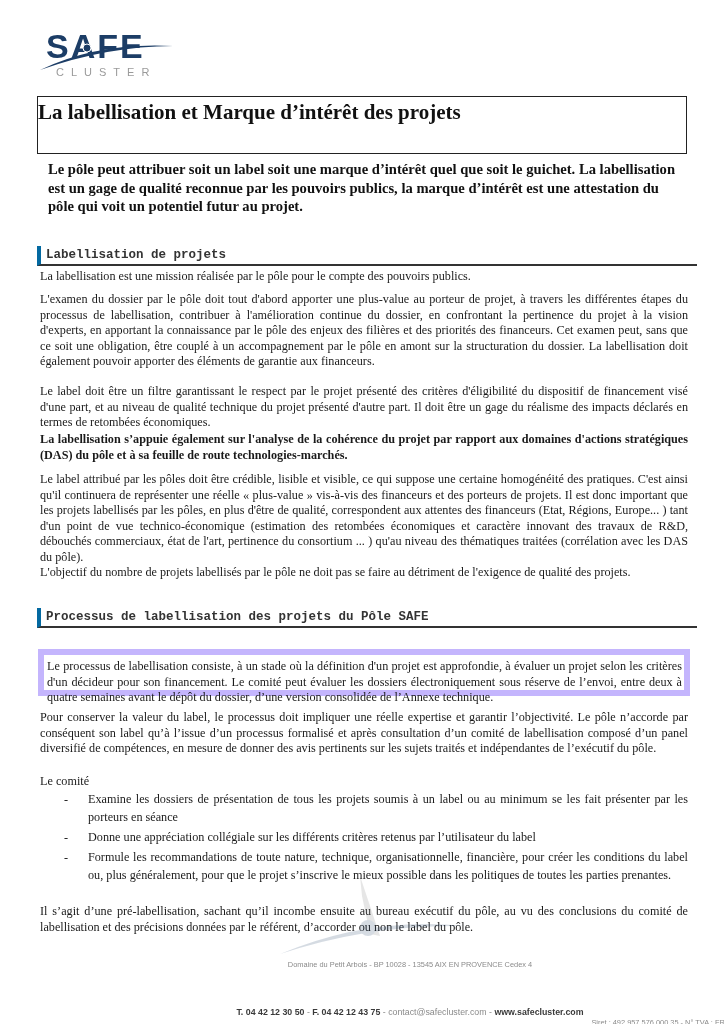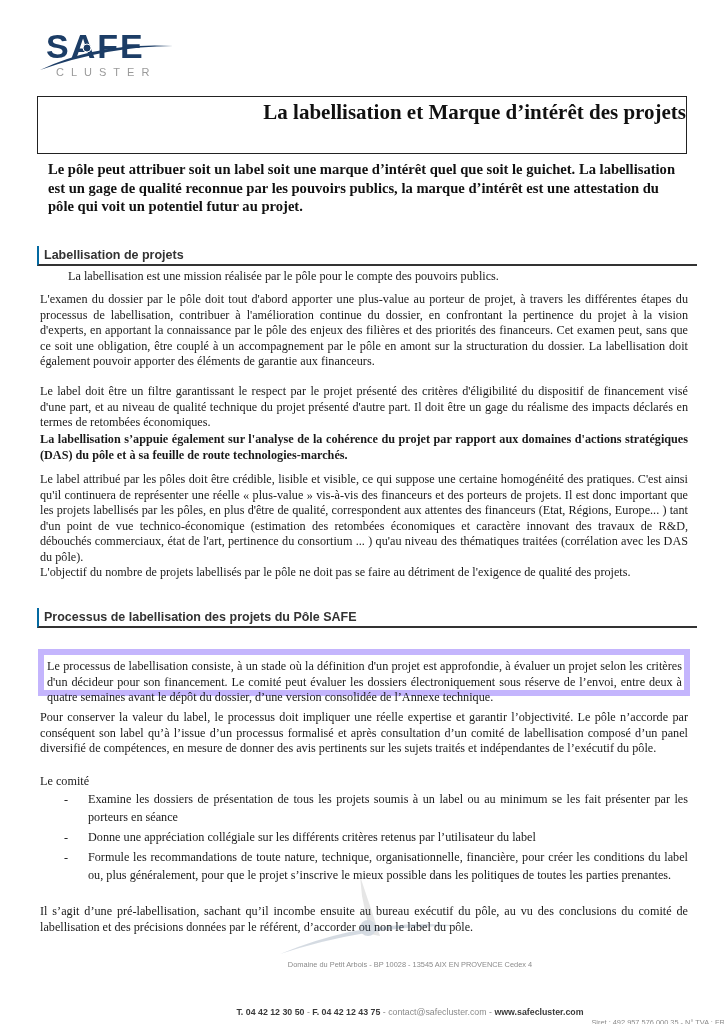--- a/index.html
+++ b/index.html
@@ -1,26 +1,26 @@
 <!DOCTYPE html>
 <html><head>
 <meta charset="utf-8">
 <style>
   html, body { margin: 0; padding: 0; background: #ffffff; }
   body { width: 724px; height: 1024px; position: relative; overflow: hidden;
          font-family: "Liberation Serif", "DejaVu Serif", serif; color: #1a1a1a; }
   .logo { position: absolute; left: 38px; top: 20px; width: 140px; height: 60px; }
   .title-box { position: absolute; left: 37px; top: 96px; width: 650px; height: 58px;
-               border: 1px solid #222; box-sizing: border-box; text-align: right;
+               border: 1px solid #222; box-sizing: border-box; text-align: left;
                font-weight: bold; font-size: 21px; line-height: 25px; padding-top: 3px; color: #111; }
   .intro { position: absolute; left: 48px; top: 160px; width: 630px; font-weight: bold;
            font-size: 14.6px; line-height: 18.5px; color: #111; }
   .section-head { position: absolute; left: 37px; width: 660px; height: 20px;
-                  border-left: 2px solid #0369a1; border-bottom: 2px solid #333; box-sizing: border-box;
-                  font-family: Liberation Sans, sans-serif; font-weight: bold;
+                  border-left: 4px solid #0369a1; border-bottom: 2px solid #333; box-sizing: border-box;
+                  font-family: Liberation Mono, monospace; font-weight: bold;
                   font-size: 12.5px; color: #333; padding-left: 5px; line-height: 18px; }
   .p { position: absolute; left: 40px; width: 648px; font-size: 12.2px; line-height: 15.6px;
        text-align: justify; color: #1a1a1a; }
   .p.bold { font-weight: bold; }
   .boxed { position: absolute; left: 38px; top: 649px; width: 652px; height: 47px;
            border: 6px solid #c4b5fd; box-sizing: border-box; padding: 4px 2px 0 3px;
            font-size: 12.2px; line-height: 15.6px; text-align: justify; }
   .bullets { position: absolute; left: 40px; top: 790px; width: 648px; margin: 0; padding: 0; list-style: none; }
   .bullets li { position: relative; padding-left: 48px; font-size: 12.2px; line-height: 18px;
                 text-align: justify; margin-bottom: 2px; }
@@ -46,21 +46,21 @@
 </div>
 
 <div class="title-box">
   <div>La labellisation et Marque d’intérêt des projets</div>
 </div>
 
 <div class="intro">Le pôle peut attribuer soit un label soit une marque d’intérêt quel que soit le guichet. La labellisation est un gage de qualité reconnue par les pouvoirs publics, la marque d’intérêt est une attestation du pôle qui voit un potentiel futur au projet.</div>
 
 <div class="section-head" style="top:246px;">Labellisation de projets</div>
 
-<div class="p" style="top:269px;margin-left:28px;">La labellisation est une mission réalisée par le pôle pour le compte des pouvoirs publics.</div>
+<div class="p" style="top:269px;">La labellisation est une mission réalisée par le pôle pour le compte des pouvoirs publics.</div>
 <div class="p" style="top:292px;">L'examen du dossier par le pôle doit tout d'abord apporter une plus-value au porteur de projet, à travers les différentes étapes du processus de labellisation, contribuer à l'amélioration continue du dossier, en confrontant la pertinence du projet à la vision d'experts, en apportant la connaissance par le pôle des enjeux des filières et des priorités des financeurs. Cet examen peut, sans que ce soit une obligation, être couplé à un accompagnement par le pôle en amont sur la structuration du dossier. La labellisation doit également pouvoir apporter des éléments de garantie aux financeurs.</div>
 <div class="p" style="top:384px;">Le label doit être un filtre garantissant le respect par le projet présenté des critères d'éligibilité du dispositif de financement visé d'une part, et au niveau de qualité technique du projet présenté d'autre part. Il doit être un gage du réalisme des impacts déclarés en termes de retombées économiques.</div>
 <div class="p bold" style="top:432px;">La labellisation s’appuie également sur l'analyse de la cohérence du projet par rapport aux domaines d'actions stratégiques (DAS) du pôle et à sa feuille de route technologies-marchés.</div>
 <div class="p" style="top:472px;">Le label attribué par les pôles doit être crédible, lisible et visible, ce qui suppose une certaine homogénéité des pratiques. C'est ainsi qu'il continuera de représenter une réelle « plus-value » vis-à-vis des financeurs et des porteurs de projets. Il est donc important que les projets labellisés par les pôles, en plus d'être de qualité, correspondent aux attentes des financeurs (Etat, Régions, Europe... ) tant d'un point de vue technico-économique (estimation des retombées économiques et caractère innovant des travaux de R&amp;D, débouchés commerciaux, état de l'art, pertinence du consortium ... ) qu'au niveau des thématiques traitées (corrélation avec les DAS du pôle).</div>
 <div class="p" style="top:565px;">L'objectif du nombre de projets labellisés par le pôle ne doit pas se faire au détriment de l'exigence de qualité des projets.</div>
 
 <div class="section-head" style="top:608px;">Processus de labellisation des projets du Pôle SAFE</div>
 
 <div class="boxed">Le processus de labellisation consiste, à un stade où la définition d'un projet est approfondie, à évaluer un projet selon les critères d'un décideur pour son financement. Le comité peut évaluer les dossiers électroniquement sous réserve de l’envoi, entre deux à quatre semaines avant le dépôt du dossier, d’une version consolidée de l’Annexe technique.</div>
 

